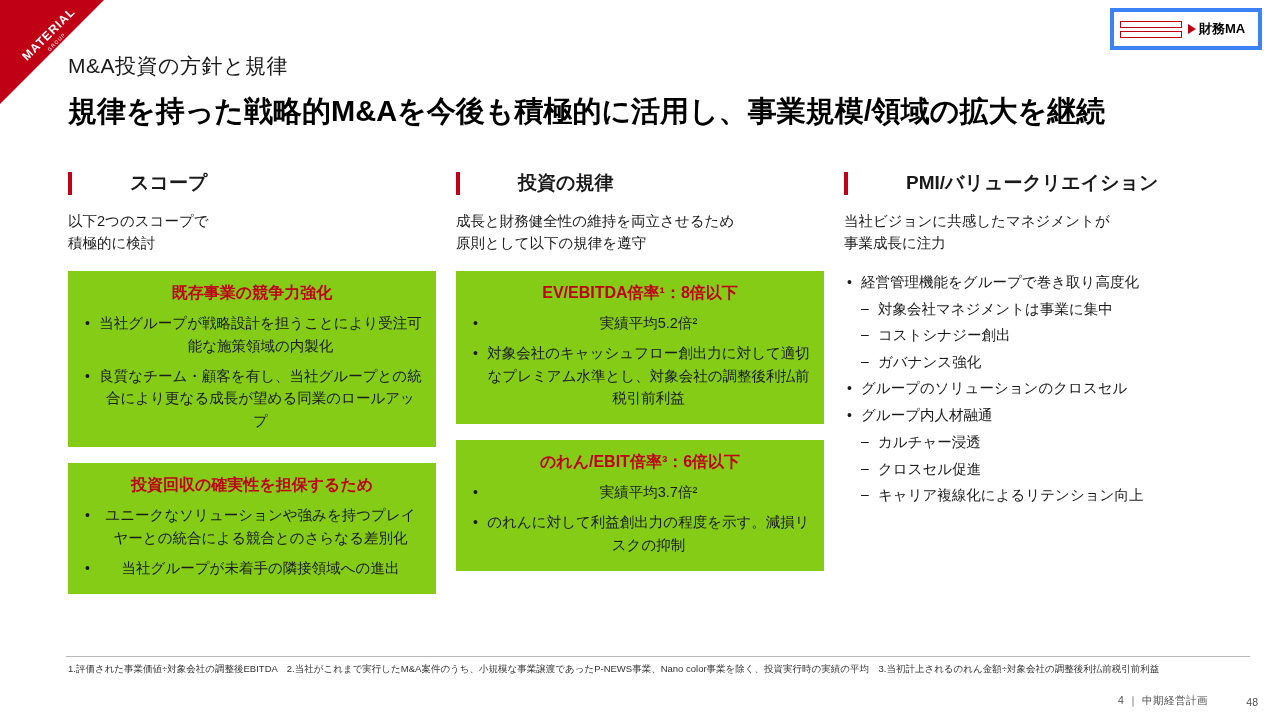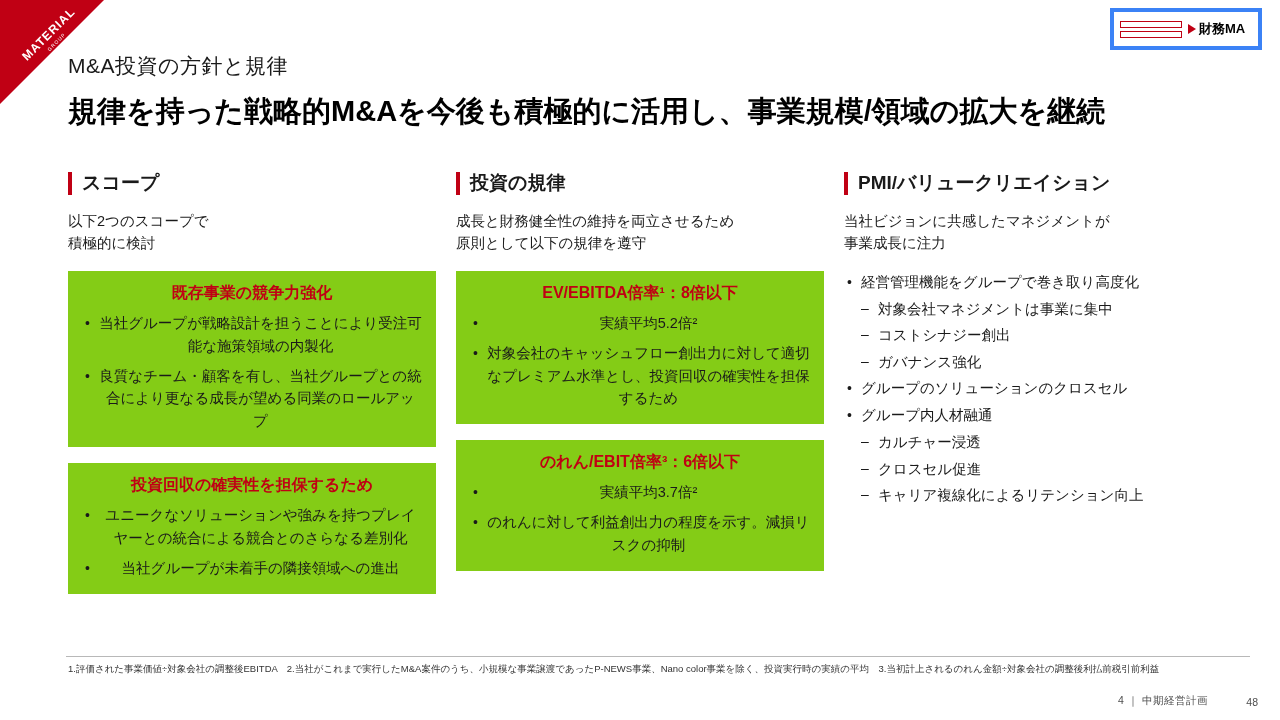--- a/index.html
+++ b/index.html
@@ -109,20 +109,21 @@
     display: flex;
     gap: 0px;
   }
   .col { width: 388px; padding-right: 20px; }
   .col.c3 { width: 374px; }
 
   .col-title {
     display: flex;
     align-items: center;
     margin-bottom: 14px;
+    gap: 48px;
   }
   .col-title .tick {
     width: 4px; height: 23px;
     background: #c00014;
     margin-right: 10px;
   }
   .col-title .ttext {
     font-size: 19px;
     font-weight: bold;
     color: #1a1a1a;
@@ -274,21 +275,21 @@
         <div class="tick"></div>
         <div class="ttext">投資の規律</div>
       </div>
       <div class="col-lead">成長と財務健全性の維持を両立させるため
 原則として以下の規律を遵守</div>
 
       <div class="card">
         <div class="card-title">EV/EBITDA倍率¹：8倍以下</div>
         <ul class="bl">
           <li>実績平均5.2倍²</li>
-          <li>対象会社のキャッシュフロー創出力に対して適切なプレミアム水準とし、投資回収の確実性を担保するため</li>
+          <li>対象会社のキャッシュフロー創出力に対して適切なプレミアム水準とし、対象会社の調整後利払前税引前利益</li>
         </ul>
       </div>
 
       <div class="card">
         <div class="card-title">のれん/EBIT倍率³：6倍以下</div>
         <ul class="bl">
           <li>実績平均3.7倍²</li>
           <li>のれんに対して利益創出力の程度を示す。減損リスクの抑制</li>
         </ul>
       </div>

